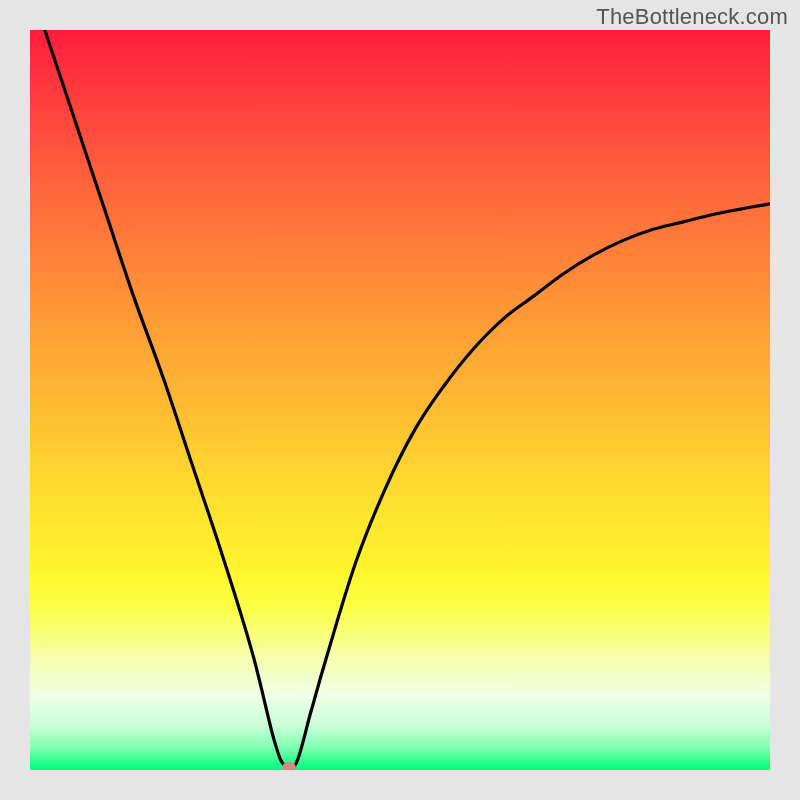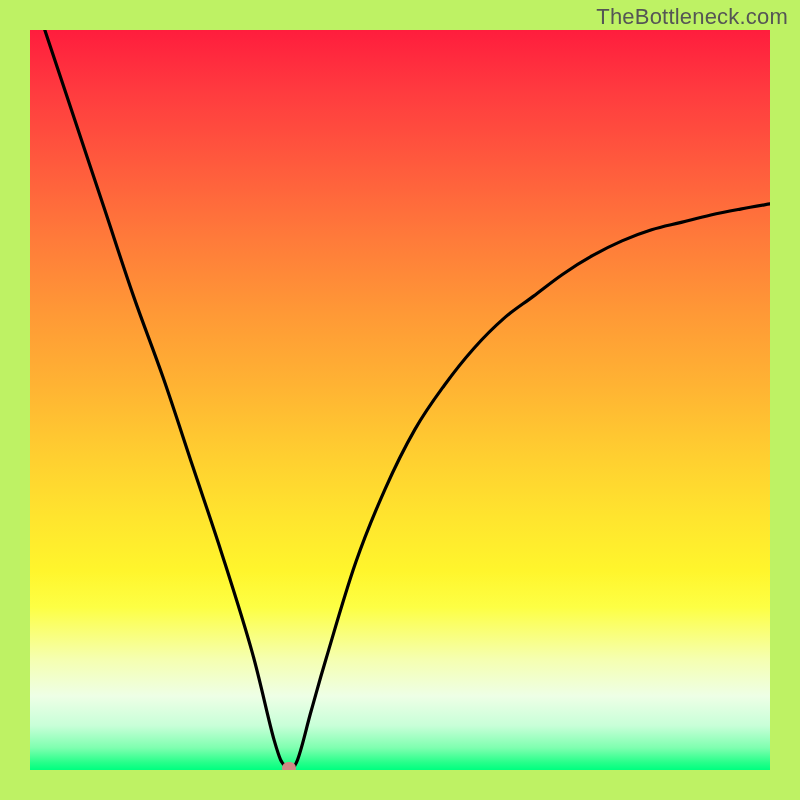--- a/index.html
+++ b/index.html
@@ -6,21 +6,21 @@
   html, body {
     width: 800px;
     height: 800px;
     background: #000;
     overflow: hidden;
     font-family: Arial, Helvetica, sans-serif;
   }
   .outer {
     width: 800px;
     height: 800px;
-    background: #bef264;
+    background: #e5e5e5;
     position: relative;
   }
   .watermark {
     position: absolute;
     top: 4px;
     right: 12px;
     color: #555;
     font-size: 22px;
     font-weight: 500;
     letter-spacing: 0.2px;

